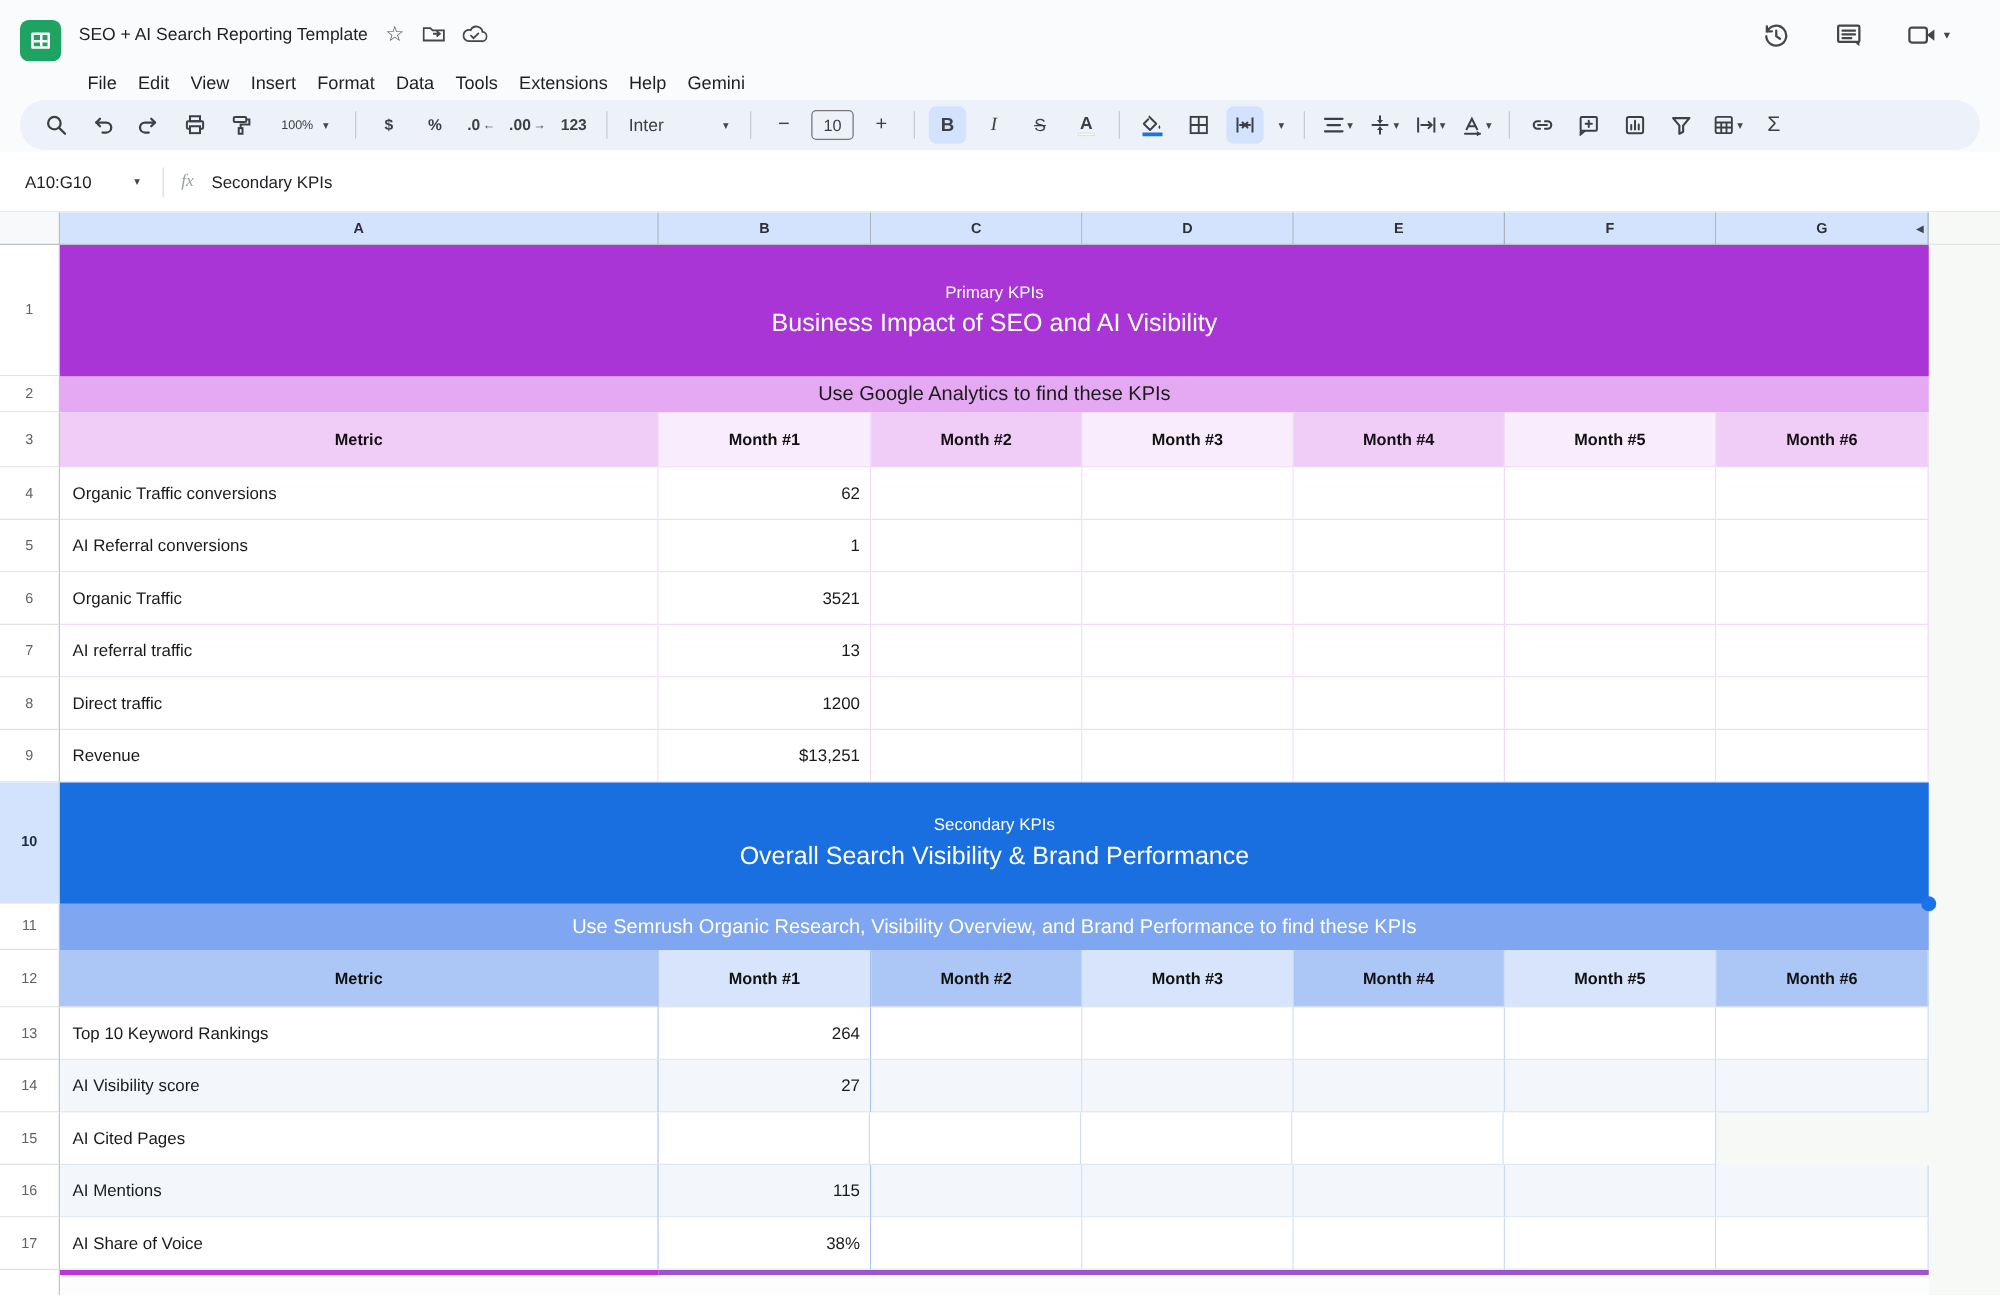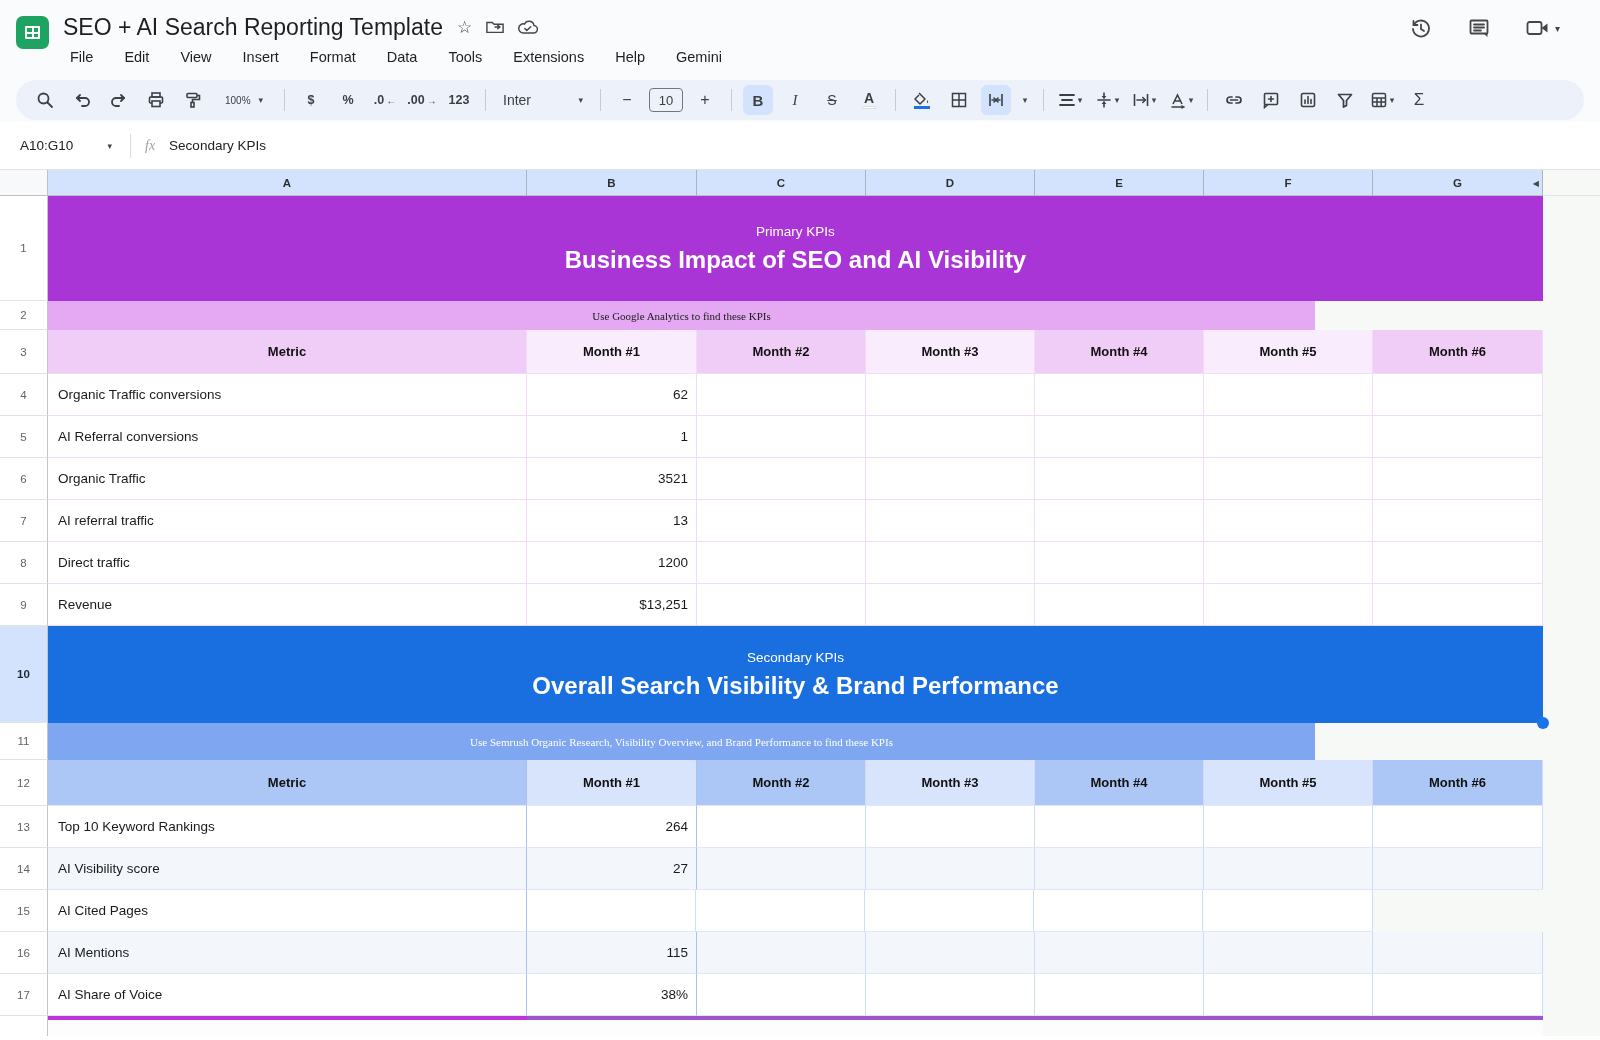--- a/index.html
+++ b/index.html
@@ -7,24 +7,24 @@
   body { font-family:"Liberation Sans","DejaVu Sans",sans-serif; background:#fff; color:#202124; }
 
   
   .topbar { height:80px; background:#f9fbfd; display:flex; align-items:flex-start; padding:10px 16px 0 16px; position:relative; }
   .logo { width:33px; height:33px; margin-top:6px; background:var(--logo-green,#1ea362); border-radius:7px; display:flex; align-items:center; justify-content:center; }
   .logo-grid { width:15px; height:13px; border:2px solid #fff; border-radius:1px; position:relative; }
   .logo-grid::before { content:""; position:absolute; left:0; right:0; top:4px; height:2px; background:#fff; }
   .logo-grid::after { content:""; position:absolute; top:0; bottom:0; left:5px; width:2px; background:#fff; }
   .title-block { margin-left:14px; display:flex; flex-direction:column; }
   .title-row { display:flex; align-items:center; gap:14px; height:34px; }
-  .doc-title { font-size:23px; color:#1f1f1f; }
+  .doc-title { font-size:14px; color:#1f1f1f; }
   .tb-mini { color:#444746; font-size:17px; line-height:1; cursor:pointer; }
   .tb-mini svg { display:block; }
-  .menu-row { display:flex; gap:17px; margin-top:3px; }
+  .menu-row { display:flex; gap:3px; margin-top:13px; }
   .menu-item { font-size:14.5px; color:#1f1f1f; padding:2px 7px; border-radius:4px; cursor:pointer; }
   .top-right { position:absolute; right:40px; top:16px; display:flex; align-items:center; gap:34px; color:#444746; }
   .top-right .caret { font-size:10px; color:#444746; margin-left:4px; }
   .tr-item { display:flex; align-items:center; cursor:pointer; }
 
   
   .toolbar-wrap { height:42px; background:#f9fbfd; padding:0 16px; }
   .toolbar { height:40px; background:var(--toolbar-bg,#edf2fa); border-radius:22px; display:flex; align-items:center; padding:0 14px; gap:7px; }
   .tbtn { min-width:30px; height:30px; display:flex; align-items:center; justify-content:center; border-radius:6px; color:#3c4043; font-size:14px; cursor:pointer; gap:2px; }
   .tbtn svg { display:block; }
@@ -63,22 +63,22 @@
   .rowhead { width:48px; background:#fff; border-right:1px solid #c2c5c9; border-bottom:1px solid #e1e3e1; display:flex; align-items:center; justify-content:center; font-size:11.5px; color:#5f6368; cursor:pointer; }
   .rowhead.sel { background:var(--header-selected,#d3e3fd); color:#1f2937; font-weight:700; }
 
   .ca{width:479px}.cb{width:170px}.cc{width:169px}.cd{width:169px}.ce{width:169px}.cf{width:169px}.cg{width:170px}
   .cell { background:#fff; border-right:1px solid var(--grid-line,#eee); border-bottom:1px solid var(--grid-line,#eee); display:flex; align-items:center; font-size:13.5px; color:#1a1a1a; cursor:cell; }
   .cell.metric { padding-left:10px; }
   .cell.val { justify-content:flex-end; padding-right:8px; }
 
   .band { width:1495px; display:flex; flex-direction:column; align-items:center; justify-content:center; color:#fff; cursor:cell; position:relative; }
   .band .sub { font-size:13.5px; margin-bottom:7px; }
-  .band .big { font-size:24px; font-weight:700; }
-  .note-band { width:1267px; display:flex; align-items:center; justify-content:center; font-size:11px; cursor:cell;font-family:Liberation Serif, serif; }
+  .band .big { font-size:20px; font-weight:400; }
+  .note-band { width:1495px; display:flex; align-items:center; justify-content:center; font-size:16px; cursor:cell; }
 
   
   .sec1 .cell { border-right-color:var(--purple-grid,#f2dbf8); border-bottom-color:var(--purple-grid,#f2dbf8); }
   .sec1-head .cell { font-weight:700; justify-content:center; font-size:13px; padding:0; color:#111; }
   .hd1 { background:var(--purple-head-dark,#f0cdf7) !important; }
   .hl1 { background:var(--purple-head-light,#f9ecfc) !important; }
   .band.purple { background:var(--purple,#a935d6); }
   .note-band.purple { background:var(--purple-note,#e4a9f2); color:#1a1a1a; font-weight:500; }
 
   

